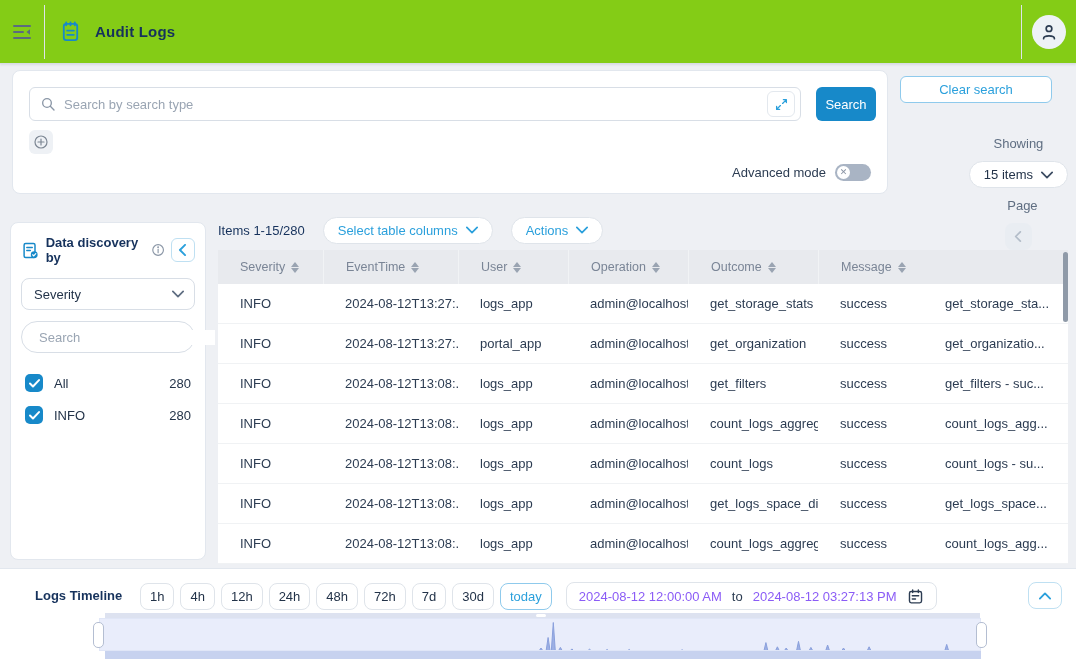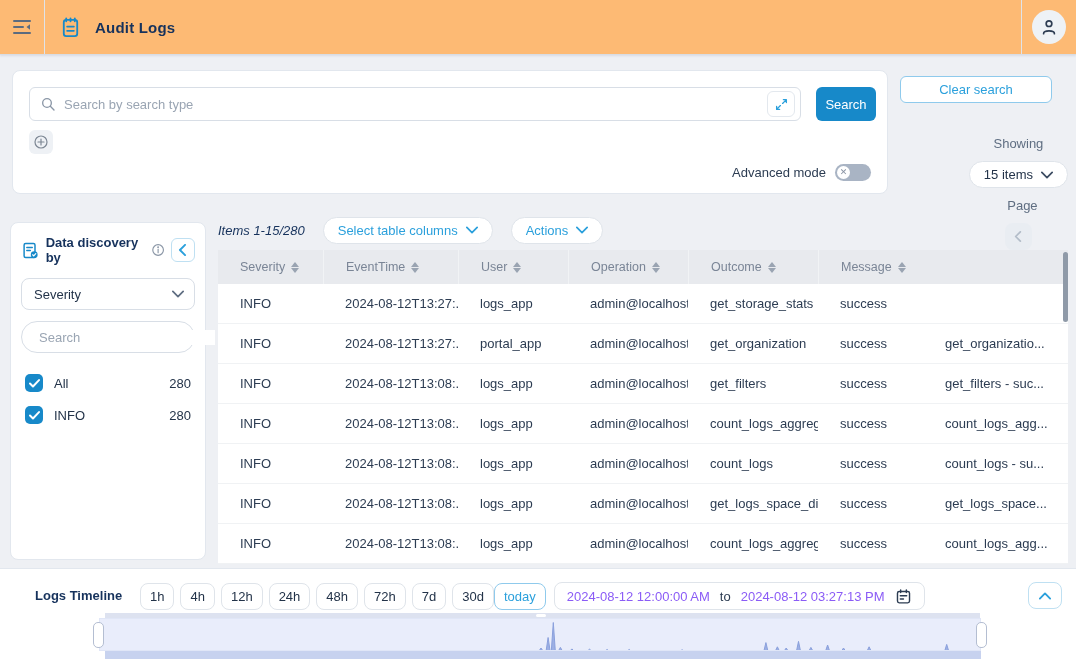--- a/index.html
+++ b/index.html
@@ -6,22 +6,22 @@
   html,body { width:1076px; height:662px; overflow:hidden; }
   body {
     font-family:"Liberation Sans", sans-serif;
     background:#eef0f4;
     color:#233349;
     position:relative;
     font-size:13px;
   }
   
   .topbar {
-    position:absolute; top:0; left:0; width:1076px; height:55px;
-    background:#fdba74; border-bottom:1px solid #d8dde4;
+    position:absolute; top:0; left:0; width:1076px; height:64px;
+    background:#84cc16; border-bottom:1px solid #d8dde4;
     display:flex; align-items:center; z-index:5;
     box-shadow:0 1px 2px rgba(120,130,150,.18);
   }
   .icon-btn { background:none; border:none; cursor:pointer; display:flex; align-items:center; justify-content:center; }
   .tb-menu { width:44px; height:54px; }
   .tb-divider { width:1px; height:54px; background:#dfe3e9; }
   .tb-appicon { margin-left:14px; display:flex; align-items:center; }
   .tb-title { margin-left:13px; font-size:15px; font-weight:700; color:#16325c; letter-spacing:.2px; }
   .tb-right { margin-left:auto; display:flex; align-items:center; height:100%; }
   .tb-avatar {
@@ -89,21 +89,21 @@
   .ditem { display:flex; align-items:center; height:32px; padding:0 4px; }
   .cbx {
     width:18px; height:18px; background:#1789c9; border-radius:5px; cursor:pointer;
     display:flex; align-items:center; justify-content:center; flex:0 0 18px;
   }
   .dlabel { margin-left:11px; font-size:13px; color:#233349; }
   .dcount { margin-left:auto; font-size:13px; color:#233349; }
   
   .table-area { position:absolute; left:218px; top:215px; width:850px; height:350px; }
   .toolbar { display:flex; align-items:center; height:30px; }
-  .items-label { font-size:13px; color:#16325c; white-space:nowrap;font-style:italic; }
+  .items-label { font-size:13px; color:#16325c; white-space:nowrap; }
   .pill-btn {
     height:27px; border:1px solid #dfe4ea; border-radius:16px; background:#fff; cursor:pointer;
     display:inline-flex; align-items:center; gap:8px; padding:0 14px;
     font-size:13px; font-family:"Liberation Sans",sans-serif; color:#233349;
   }
   .pill-blue { color:#2ba0dc; }
   .tb-left { display:flex; align-items:center; gap:18px; }
   .tb-right-grp { margin-left:auto; display:flex; align-items:center; gap:10px;flex-direction:column; }
   .muted { color:#5f6e82; font-size:13px; }
   .sq-btn {
@@ -128,21 +128,21 @@
     display:flex; align-items:center; padding-left:22px; font-size:13px; color:#2c3c52;
     white-space:nowrap; overflow:hidden;
   }
   .vscroll { position:absolute; right:0px; top:2px; width:5px; height:70px; background:#8f9aa8; border-radius:3px; cursor:pointer; }
   
   .timeline {
     position:absolute; left:0; top:568px; width:1076px; height:94px;
     background:#fff; border-top:1px solid #e2e7ee;
   }
   .tl-title { position:absolute; left:35px; top:19px; font-size:13px; font-weight:700; color:#16325c; }
-  .tl-controls { position:absolute; left:140px; top:13px; display:flex; align-items:center; }
+  .tl-controls { position:absolute; left:140px; top:13px; display:flex; align-items:center; gap:6px; }
   .rbtn {
     height:27px; min-width:32px; padding:0 9px; border:1px solid #dfe4ea; border-radius:8px; background:#fff;
     font-size:13px; color:#233349; cursor:pointer; font-family:"Liberation Sans",sans-serif;
   }
   .rbtn.active { border-color:#8fcaec; color:#2ba0dc; }
   .date-pill {
     margin-left:8px; height:28px; border:1px solid #dfe4ea; border-radius:8px; background:#fff;
     display:flex; align-items:center; gap:10px; padding:0 12px; cursor:pointer;
   }
   .date-val { font-size:13px; color:#8b5cf6; }
@@ -411,20 +411,21 @@
   </div>
 </div>
     <div id="tbody">
   <div class="trow">
     <div class="tcell">INFO</div>
     <div class="tcell">2024-08-12T13:27:...</div>
     <div class="tcell">logs_app</div>
     <div class="tcell">admin@localhost.lo...</div>
     <div class="tcell">get_storage_stats</div>
     <div class="tcell">success</div>
+    <div class="tcell">get_storage_sta...</div>
   </div>
 
   <div class="trow">
     <div class="tcell">INFO</div>
     <div class="tcell">2024-08-12T13:27:...</div>
     <div class="tcell">portal_app</div>
     <div class="tcell">admin@localhost.lo...</div>
     <div class="tcell">get_organization</div>
     <div class="tcell">success</div>
     <div class="tcell">get_organizatio...</div>

